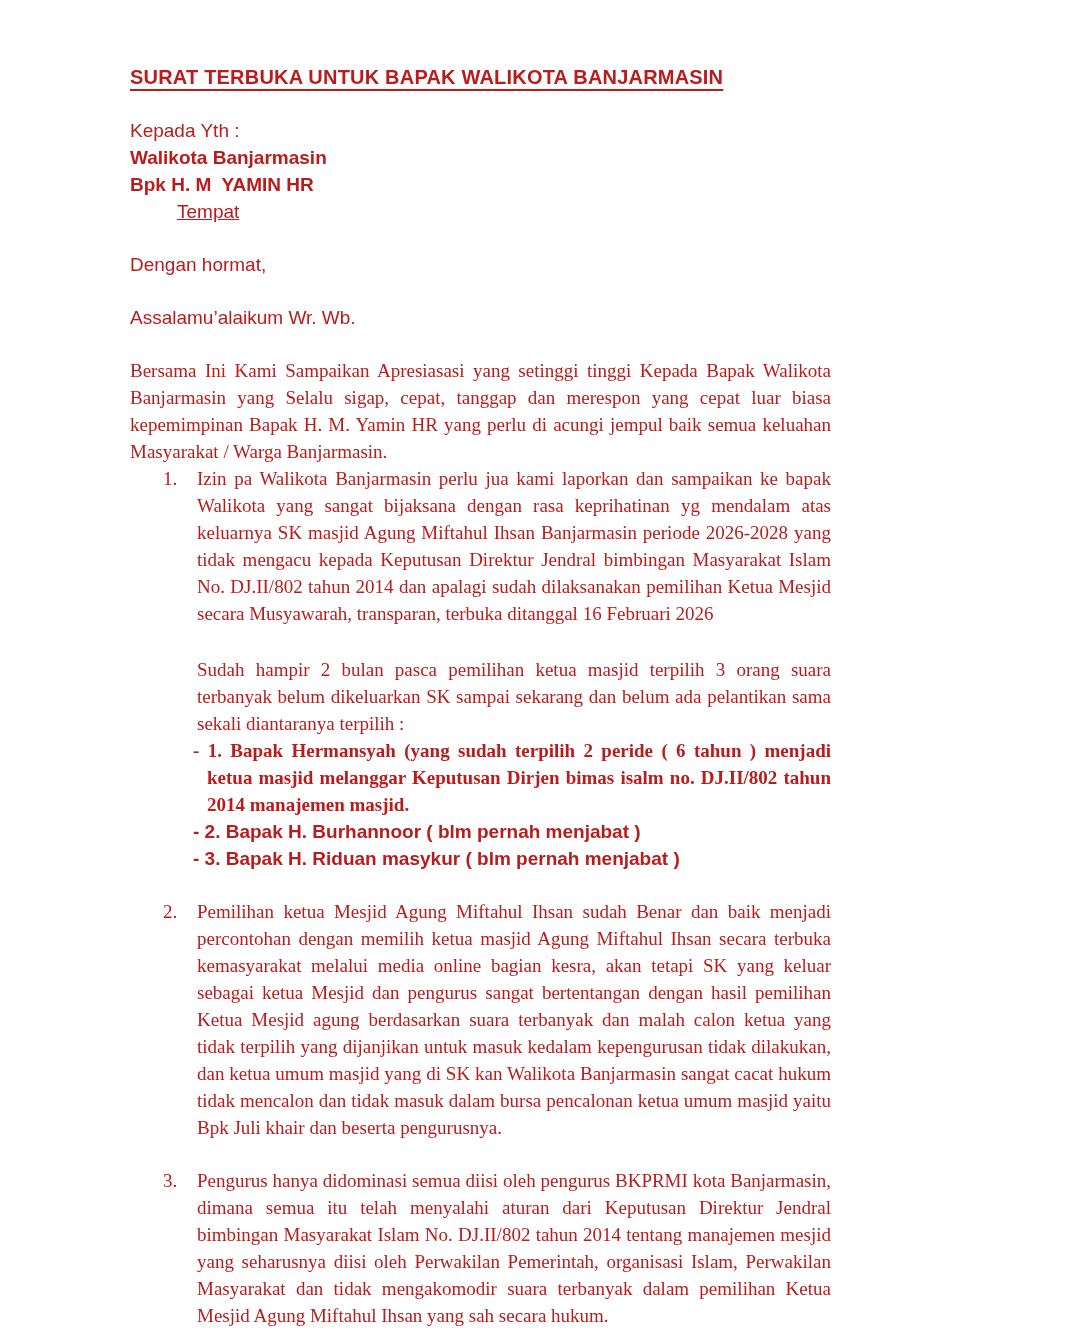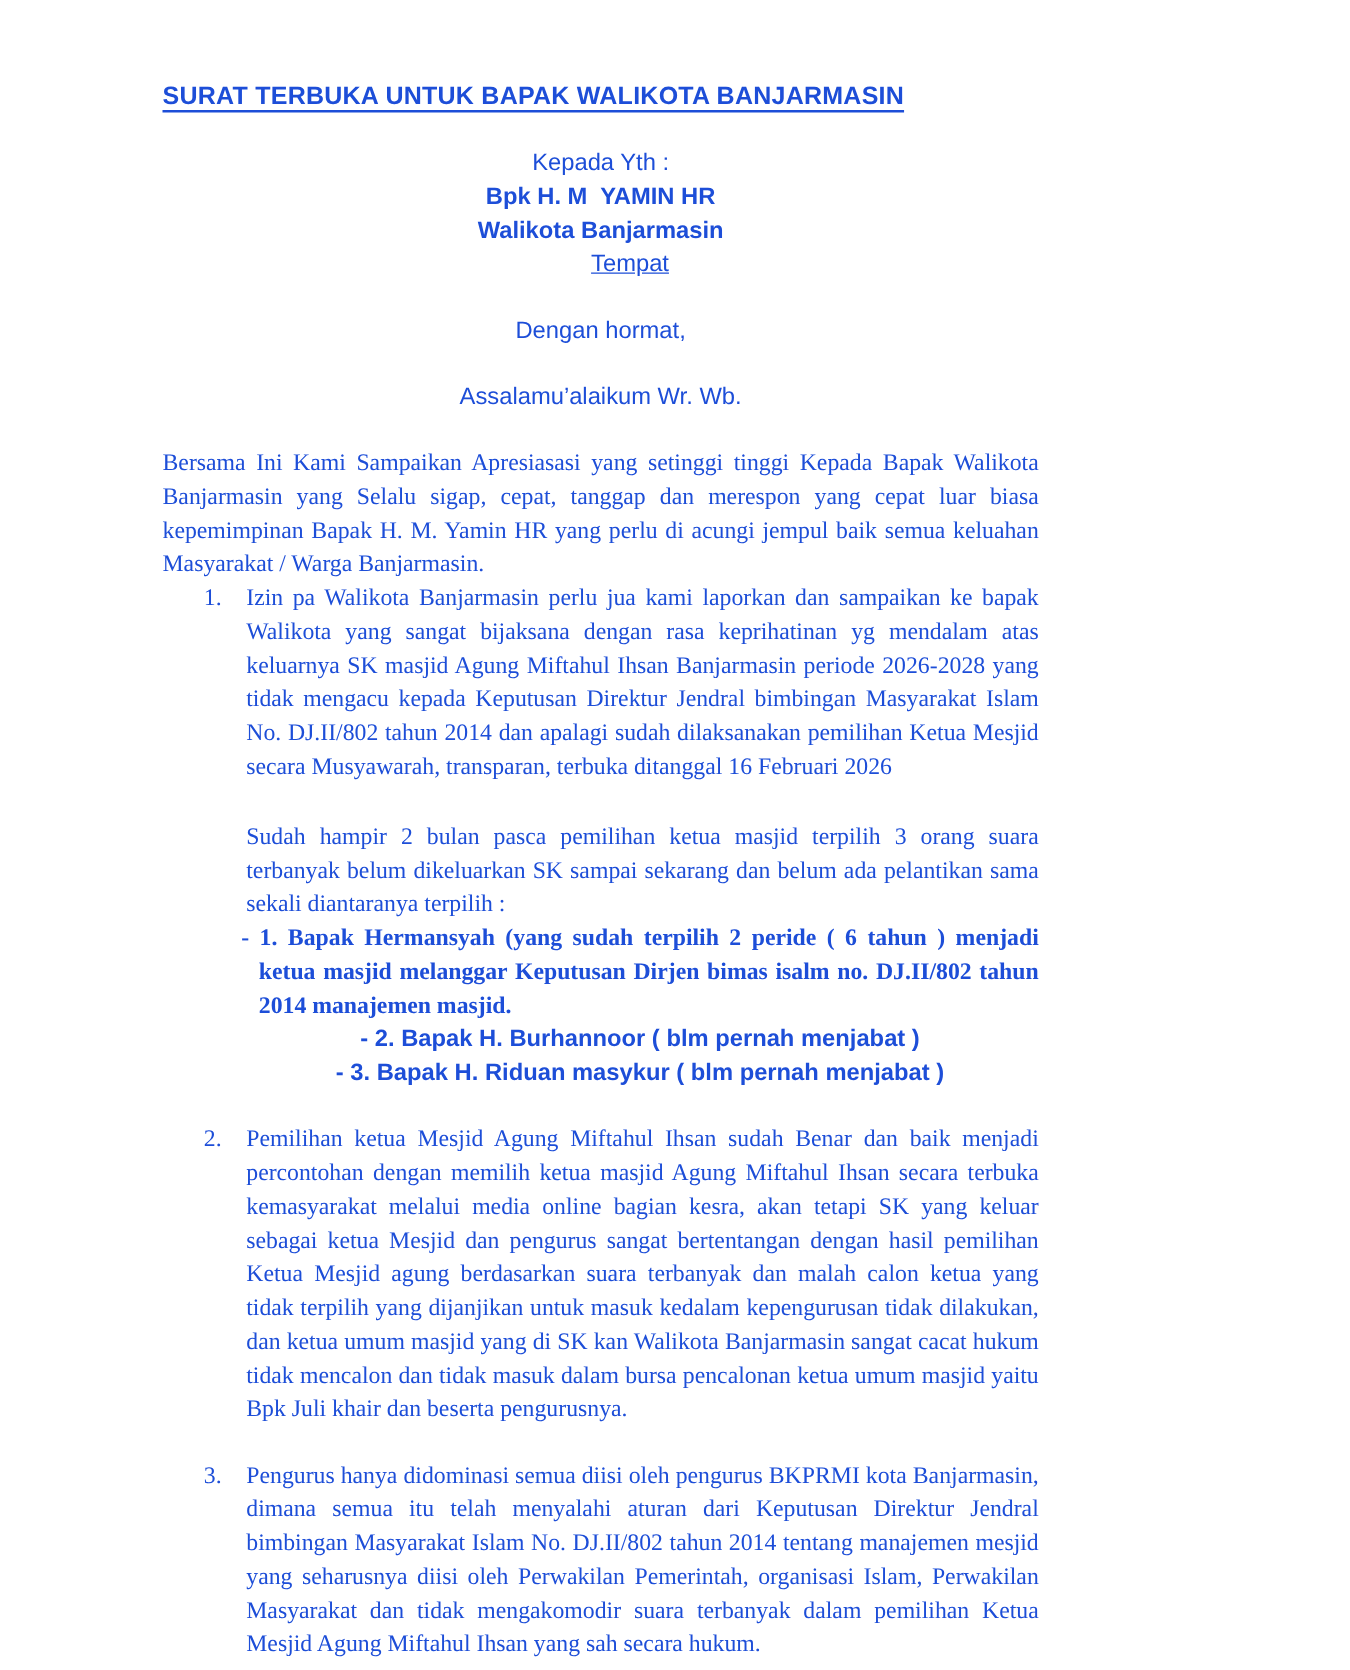--- a/index.html
+++ b/index.html
@@ -3,27 +3,27 @@
 <meta charset="utf-8">
 <style>
   html, body { margin:0; padding:0; background:#ffffff; }
   .page {
     position: relative;
     width: 961px;
     height: 1336px;
     box-sizing: border-box;
     padding: 64px 130px 0 130px;
     background: #ffffff;
-    color: #1d4ed8;
+    color: #b91c1c;
     font-family: "Liberation Sans", sans-serif;
     font-size: 19px;
     line-height: 27px;
     overflow: hidden;
   }
-  p { margin: 0; text-align: center; }
+  p { margin: 0; }
   .title {
     font-size: 20px;
     font-weight: bold;
     letter-spacing: 0.2px;
     text-decoration: underline;
     text-decoration-thickness: 2px;
     text-underline-offset: 5px;
     margin: 0 0 26px 0;
   }
   .bold { font-weight: bold; }
@@ -38,22 +38,22 @@
 </style>
 </head>
 <body>
 
 <div class="page">
 
   <h1 class="title">SURAT TERBUKA UNTUK BAPAK WALIKOTA BANJARMASIN</h1>
 
   <div>
     <p>Kepada Yth :</p>
+    <p class="bold">Walikota Banjarmasin</p>
     <p class="bold ws">Bpk H. M  YAMIN HR</p>
-    <p class="bold">Walikota Banjarmasin</p>
     <p class="indent1">Tempat</p>
   </div>
 
   <p class="mt">Dengan hormat,</p>
 
   <p class="mt">Assalamu’alaikum Wr. Wb.</p>
 
   <p class="mt just">Bersama Ini Kami Sampaikan Apresiasasi yang setinggi tinggi  Kepada Bapak Walikota Banjarmasin yang Selalu sigap, cepat, tanggap dan merespon yang cepat luar biasa kepemimpinan Bapak H. M. Yamin HR yang perlu di acungi jempul baik semua keluahan Masyarakat / Warga Banjarmasin.</p>
 
   <div class="num-item just">

